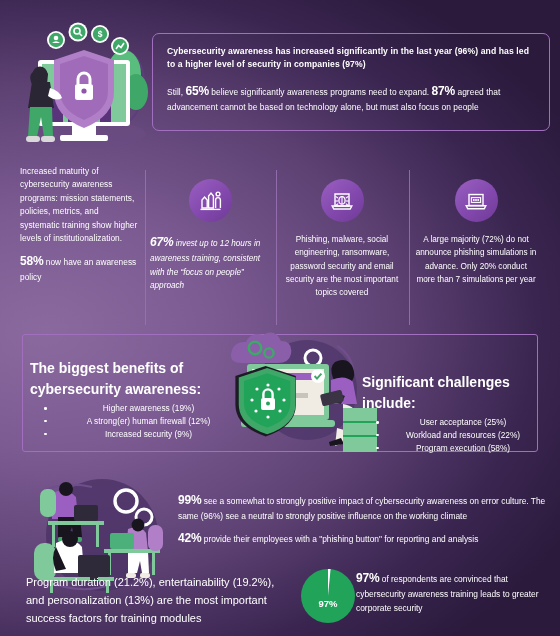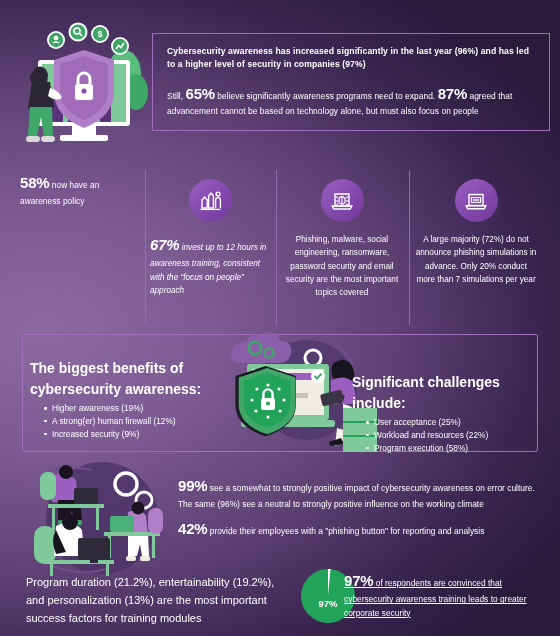--- a/index.html
+++ b/index.html
@@ -14,26 +14,26 @@
     background:
       radial-gradient(ellipse 600px 420px at 8% 52%, #8a6a9e 0%, #7c5b93 28%, #5e4274 58%, #3a2550 82%, #2b1a3c 100%),
       linear-gradient(110deg,#7d5c94 0%,#674a80 30%,#4a3162 58%,#33204a 80%,#2a1939 100%);
   }
 
   
   .hero{position:absolute;left:0;top:0;width:560px;height:160px;}
   .hero-art{position:absolute;left:8px;top:18px;width:150px;height:140px;}
   .hero-box{
     position:absolute;left:152px;top:33px;width:398px;height:98px;
-    border:1px solid #a26fc0;border-radius:0;
+    border:1px solid #a26fc0;border-radius:7px;
     box-sizing:border-box;padding:11px 14px 0 14px;
   }
   .hero-l1{font-size:8.6px;font-weight:bold;line-height:1.52;letter-spacing:.1px;}
   .hero-l2{font-size:8.4px;line-height:1.55;margin-top:11px;letter-spacing:.05px;}
-  .big{font-weight:bold;font-size:15px;letter-spacing:-.2px;}
+  .big{font-weight:bold;font-size:12px;letter-spacing:-.2px;}
 
   
   .row2{position:absolute;left:0;top:165px;width:560px;height:165px;}
   .col{position:absolute;top:0;box-sizing:border-box;}
   .c1{left:20px;width:120px;}
   .c2{left:150px;width:120px;}
   .c3{left:282px;width:120px;}
   .c4{left:415px;width:122px;}
   .vline{position:absolute;top:5px;width:1px;height:155px;background:#9a72b4;opacity:.85;}
   .v1{left:145px;} .v2{left:276px;} .v3{left:409px;}
@@ -49,38 +49,38 @@
   .c2{top:14px;text-align:center;font-style:italic;}
   .c3{top:14px;text-align:center;}
   .c4{top:14px;text-align:center;}
   .cx p{margin:0;font-size:8.2px;line-height:1.62;}
   .c2 p{text-align:left;}
 
   
   .row3{position:absolute;left:22px;top:334px;width:516px;height:118px;
         border:1px solid #a26fc0;border-radius:3px;box-sizing:border-box;}
   .ben{position:absolute;left:30px;top:358px;width:215px;}
-  .chal{position:absolute;left:352px;top:372px;width:180px;}
+  .chal{position:absolute;left:362px;top:372px;width:180px;}
   .blk-h{font-size:14px;font-weight:bold;line-height:1.5;margin:0 0 2px 0;}
   .blk-ul{margin:0;padding-left:14px;list-style:none;}
-  .blk-ul li{font-size:8.3px;line-height:1.55;position:relative;padding-left:8px;}
+  .blk-ul li{font-size:8.3px;line-height:1.55;position:relative;padding-left:8px;text-align:center;}
   .blk-ul li:before{content:"";position:absolute;left:0;top:5px;width:2.6px;height:2.6px;border-radius:50%;background:#fff;}
   .mid-art{position:absolute;left:225px;top:332px;width:160px;height:122px;}
 
   
-  .row4{position:absolute;left:0;top:460px;width:560px;height:110px;}
+  .row4{position:absolute;left:0;top:477px;width:560px;height:110px;}
   .row4-art{position:absolute;left:18px;top:0px;width:172px;height:118px;}
   .stat-txt{position:absolute;left:178px;top:14px;width:372px;}
   .stat-txt p{margin:0 0 5px 0;font-size:8.4px;line-height:1.62;}
 
   
   .row5{position:absolute;left:0;top:562px;width:560px;height:74px;}
   .dur{position:absolute;left:26px;top:12px;width:250px;font-size:11px;line-height:1.62;}
   .pie-wrap{position:absolute;left:298px;top:4px;}
-  .pie-txt{position:absolute;left:344px;top:7px;width:196px;font-size:8.4px;line-height:1.62;text-decoration:underline;}
+  .pie-txt{position:absolute;left:356px;top:7px;width:196px;font-size:8.4px;line-height:1.62;}
   svg{display:block;}
 </style>
 </head>
 <body>
 
 <div class="page">
 
   <div class="hero">
 
     <div class="hero-art">
@@ -142,20 +142,21 @@
       </div>
     </div>
   </div>
 
   <div class="row2">
     <div class="vline v1"></div>
     <div class="vline v2"></div>
     <div class="vline v3"></div>
 
     <div class="col c1">
+      <p>Increased maturity of cybersecurity awareness programs: mission statements, policies, metrics, and systematic training show higher levels of institutionalization.</p>
       <p class="second">
         <span class="big">58%</span>
         <span>now have an awareness policy</span>
       </p>
     </div>
 
     <div class="col c2 cx">
       <div class="badge">
         <svg width="26" height="26" viewBox="0 0 26 26">
           <path d="M5 20 V12 l2.6 -3 l2.6 3 V20 Z" fill="none" stroke="#fff" stroke-width="1.4"></path>

